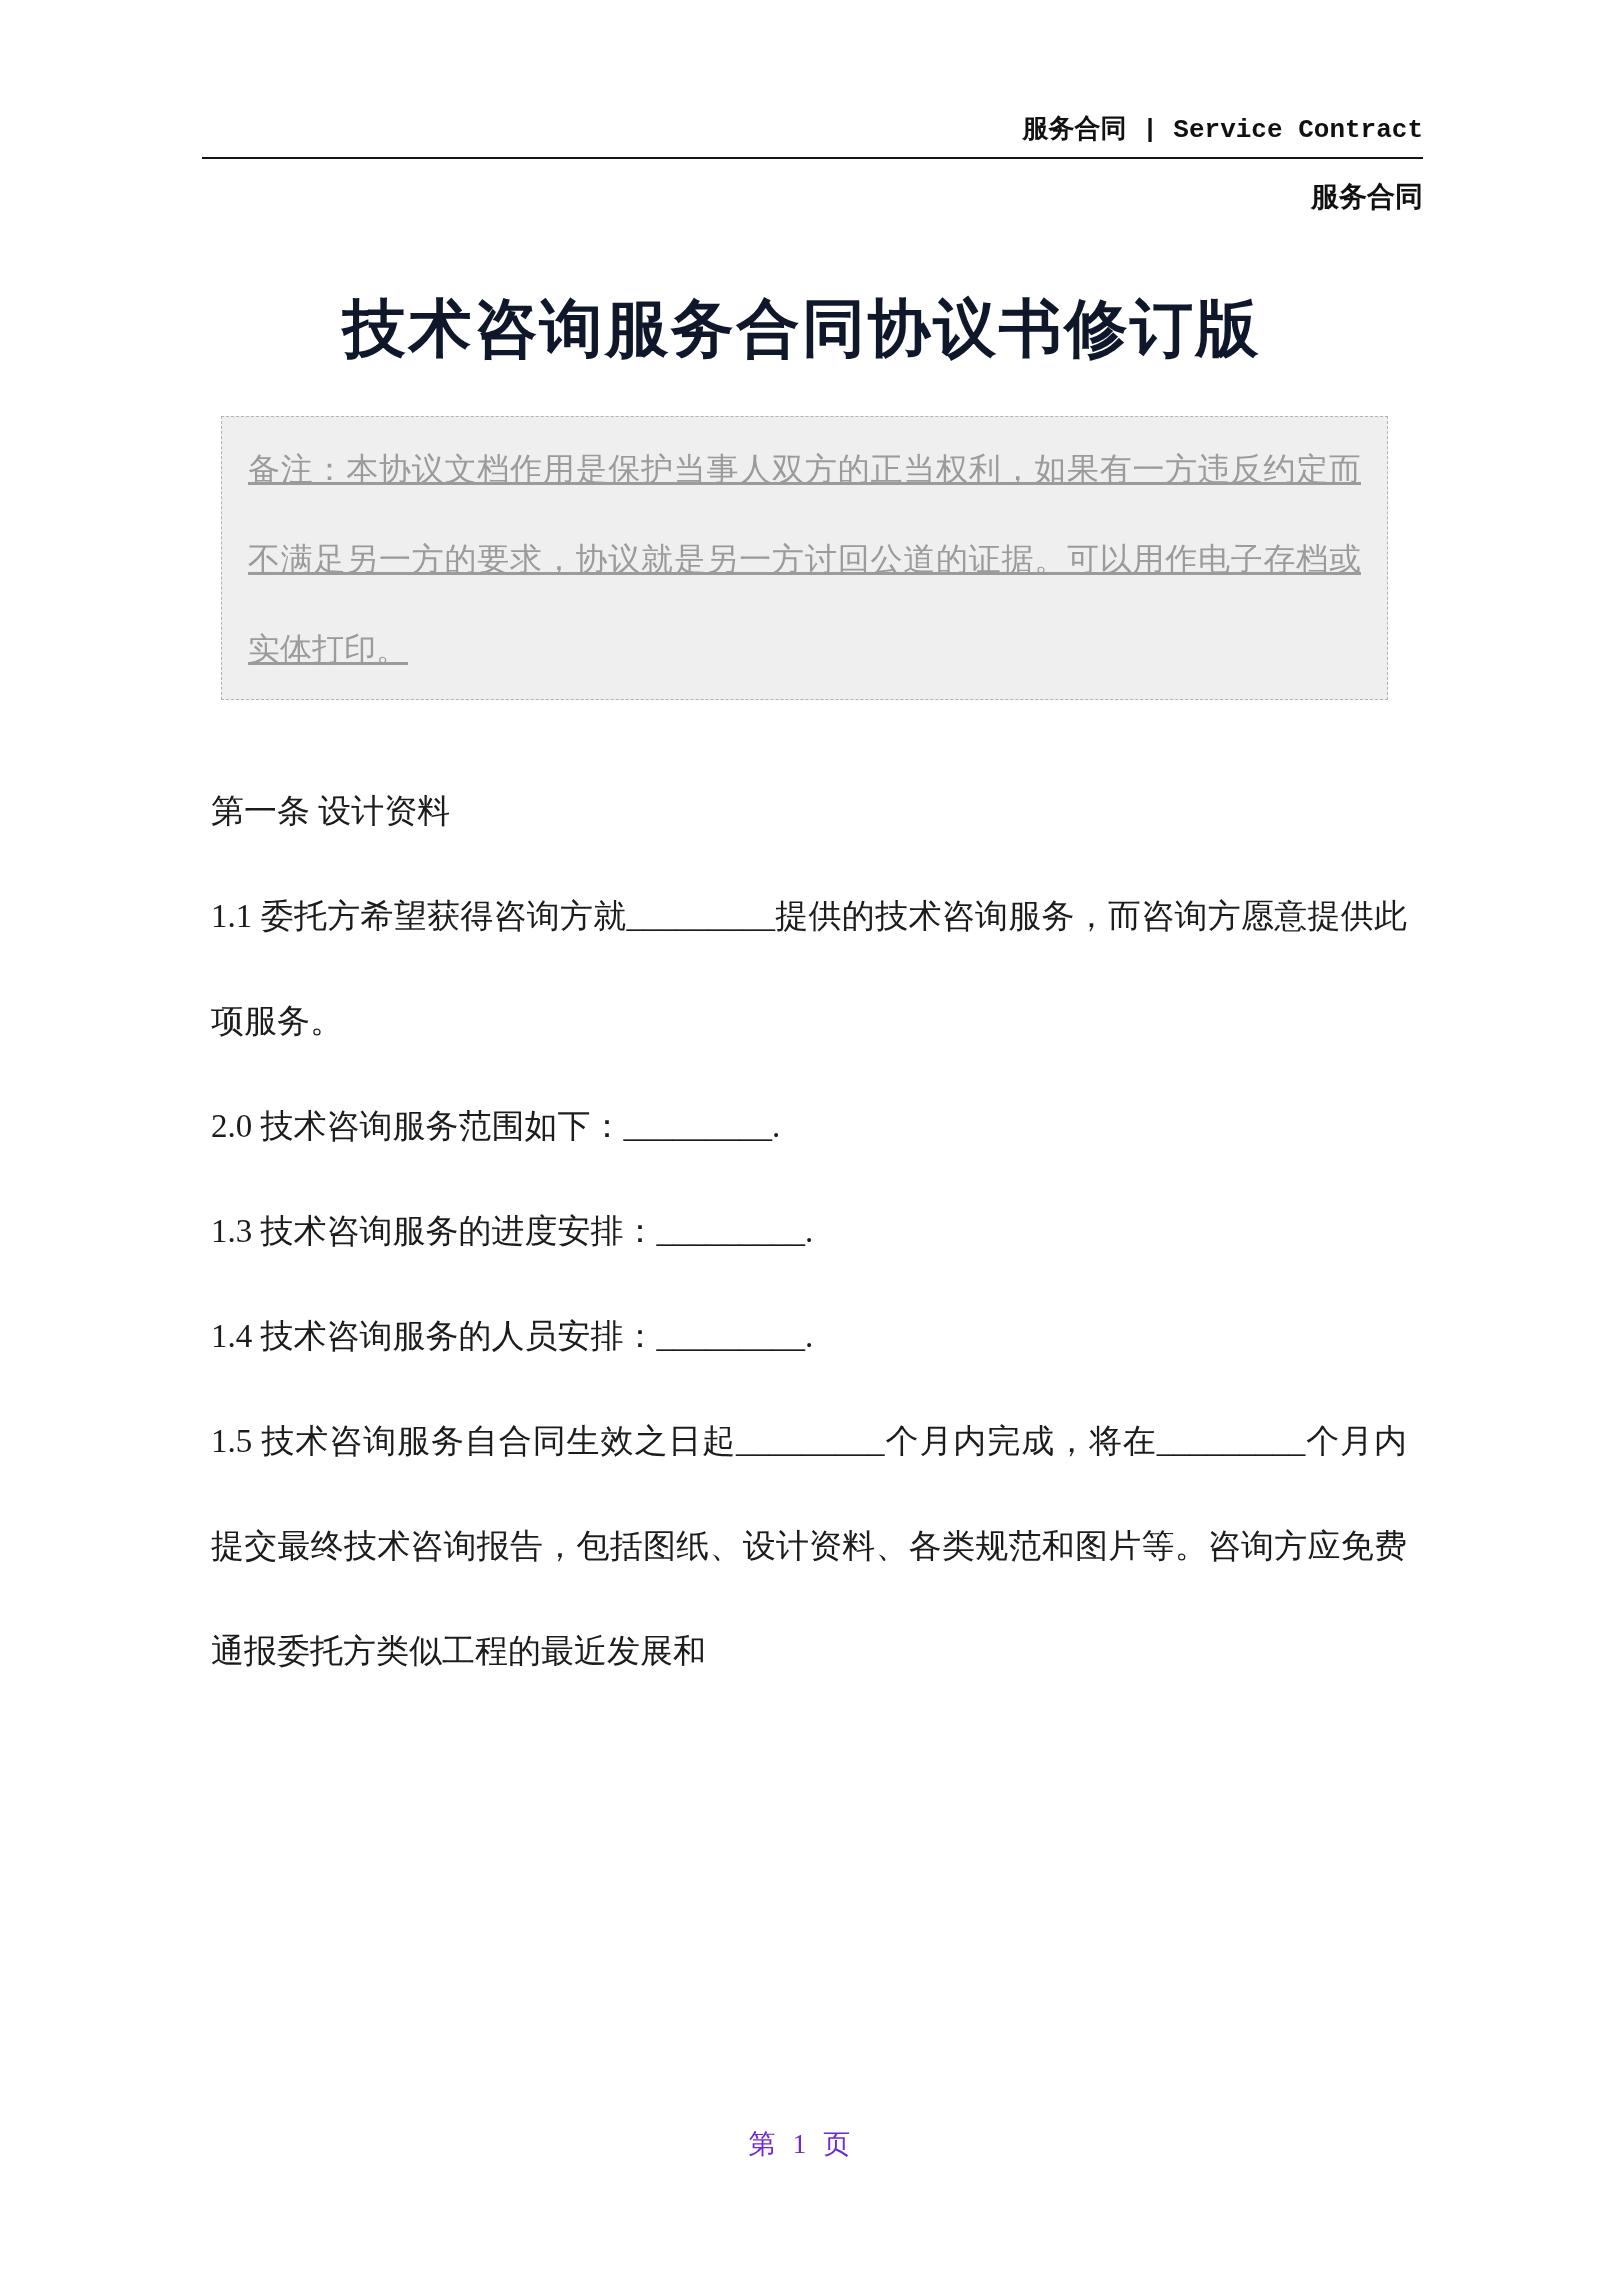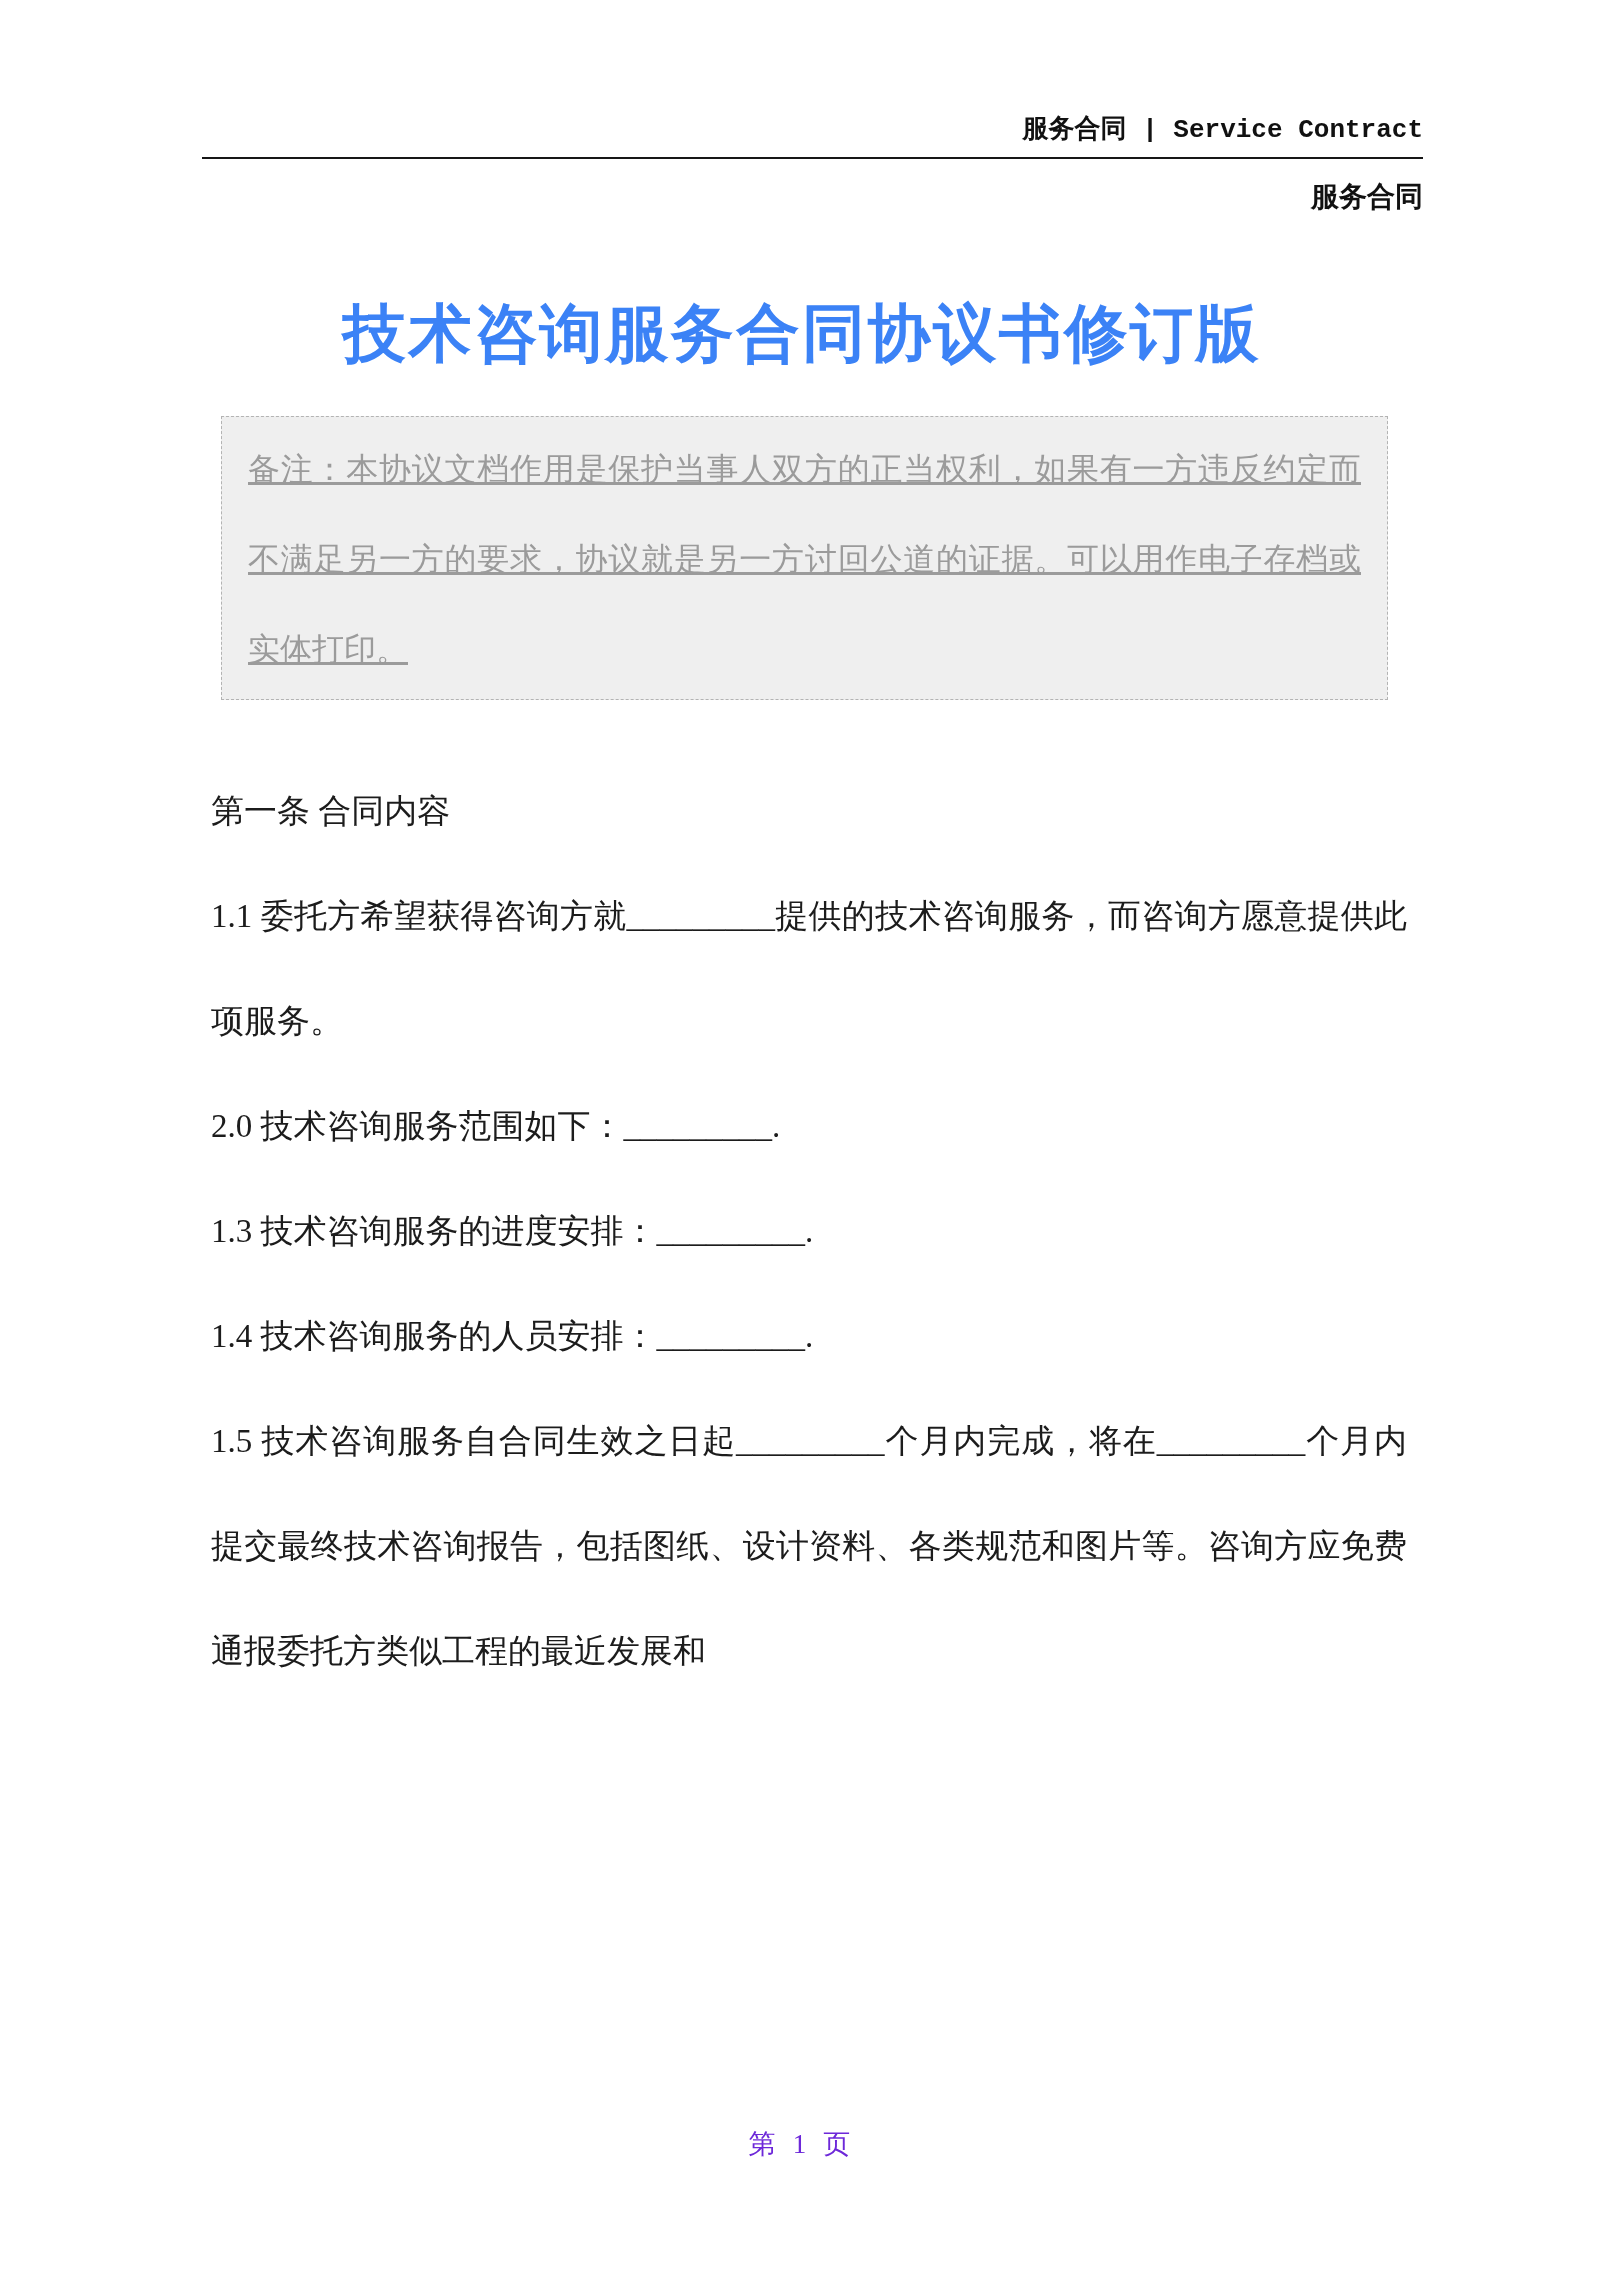--- a/index.html
+++ b/index.html
@@ -41,21 +41,22 @@
     font-family: Liberation Serif, serif;
   }
   
   .doc-title {
     margin: 84px 0 0 0;
     text-align: center;
     font-size: 63px;
     font-weight: bold;
     letter-spacing: 2.6px;
     line-height: 70px;
-    color: #3b82f6;
+    color: #0f172a;
+    font-family: Liberation Mono, monospace;
   }
   
   .note-box {
     margin: 47px 216px 0 221px;
     background: #efefef;
     border: 1.7px dashed #b3b3b3;
     padding: 7px 26px 5.2px 26px;
   }
   .note-text {
     margin: 0;
@@ -99,21 +100,21 @@
     <div class="header-sub">服务合同</div>
   </header>
 
   <h1 class="doc-title">技术咨询服务合同协议书修订版</h1>
 
   <div class="note-box">
     <p class="note-text">备注：本协议文档作用是保护当事人双方的正当权利，如果有一方违反约定而不满足另一方的要求，协议就是另一方讨回公道的证据。可以用作电子存档或实体打印。</p>
   </div>
 
   <main class="doc-body">
-    <p class="para">第一条 合同内容</p>
+    <p class="para">第一条 设计资料</p>
     <p class="para">1.1 委托方希望获得咨询方就_________提供的技术咨询服务，而咨询方愿意提供此项服务。</p>
     <p class="para">2.0 技术咨询服务范围如下：_________.</p>
     <p class="para">1.3 技术咨询服务的进度安排：_________.</p>
     <p class="para">1.4 技术咨询服务的人员安排：_________.</p>
     <p class="para">1.5 技术咨询服务自合同生效之日起_________个月内完成，将在_________个月内提交最终技术咨询报告，包括图纸、设计资料、各类规范和图片等。咨询方应免费通报委托方类似工程的最近发展和</p>
   </main>
 
   <footer class="doc-footer">
     <span>第 1 页</span>
   </footer>

